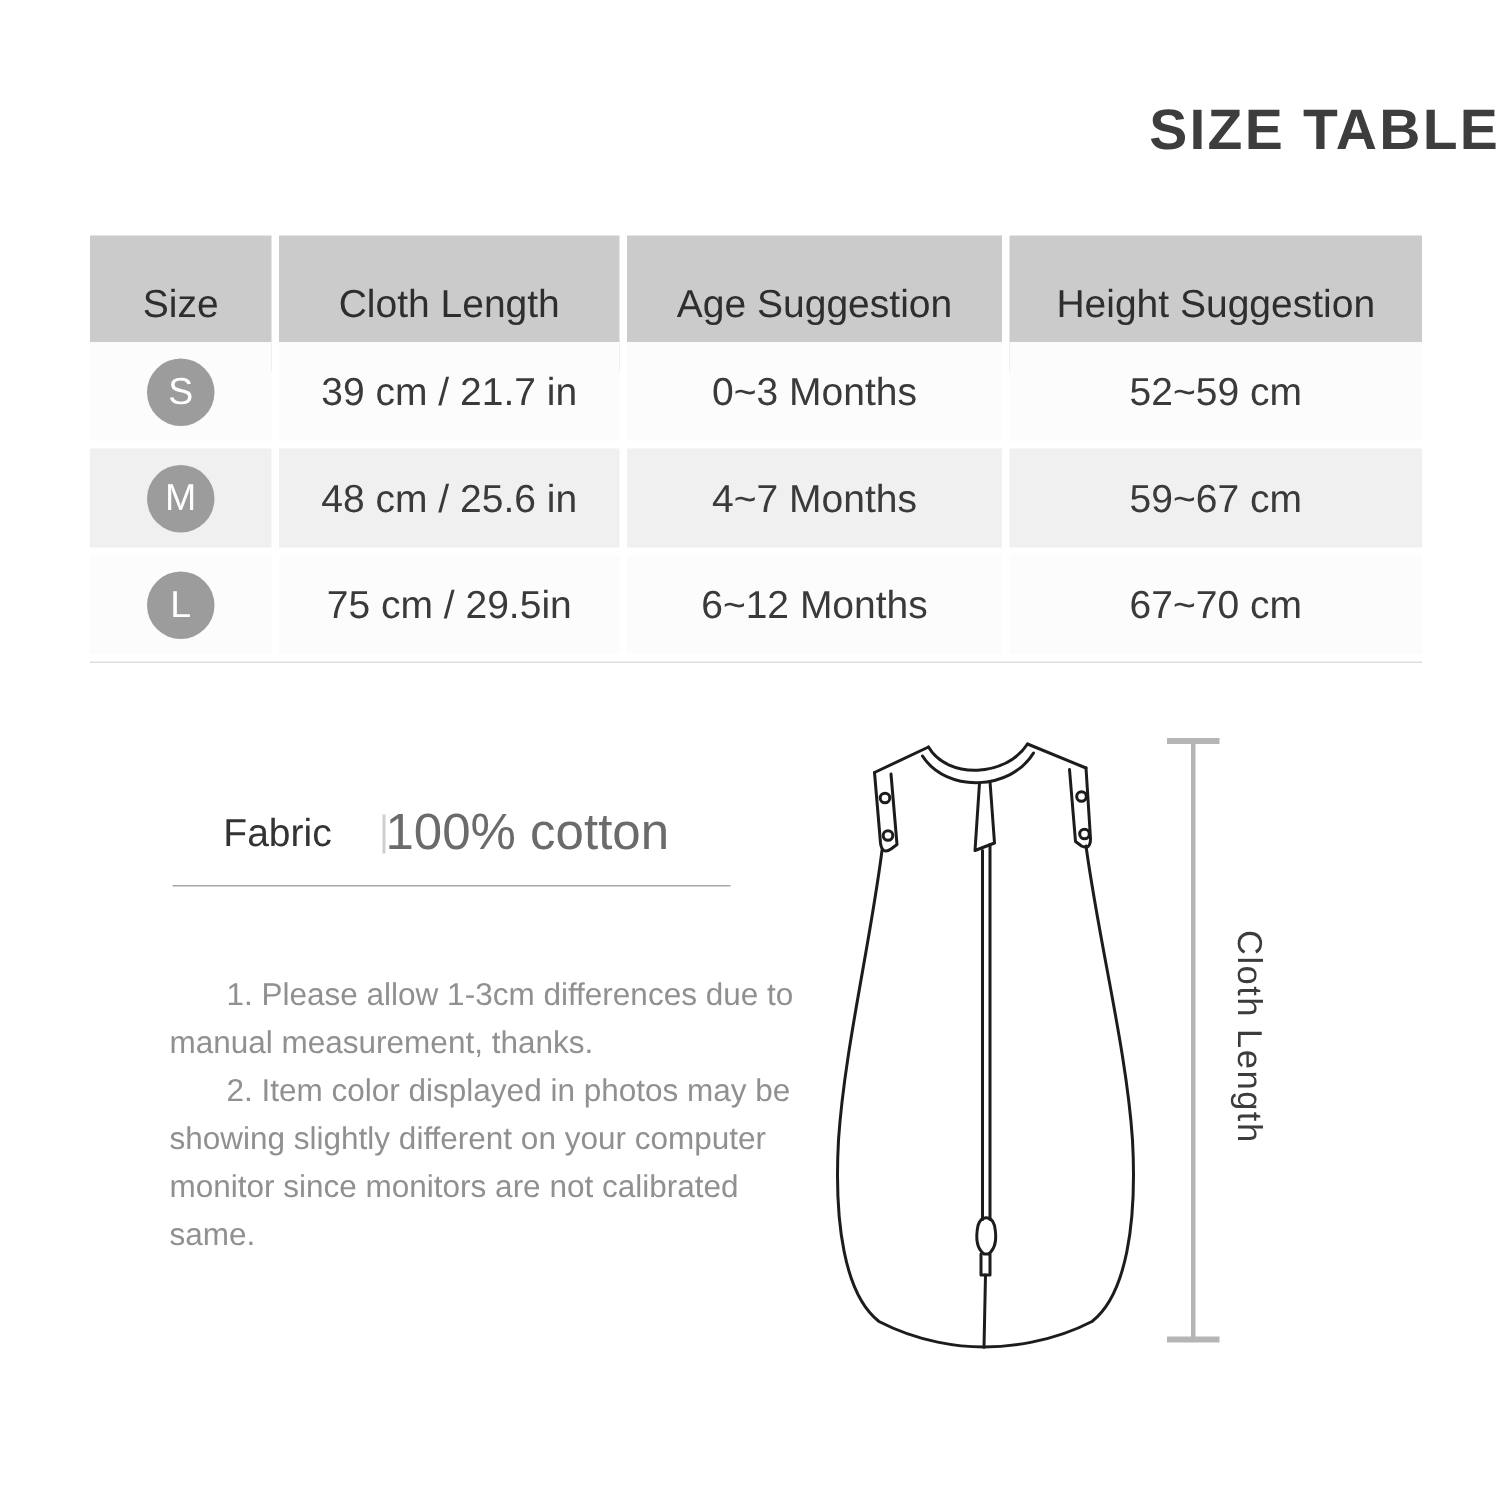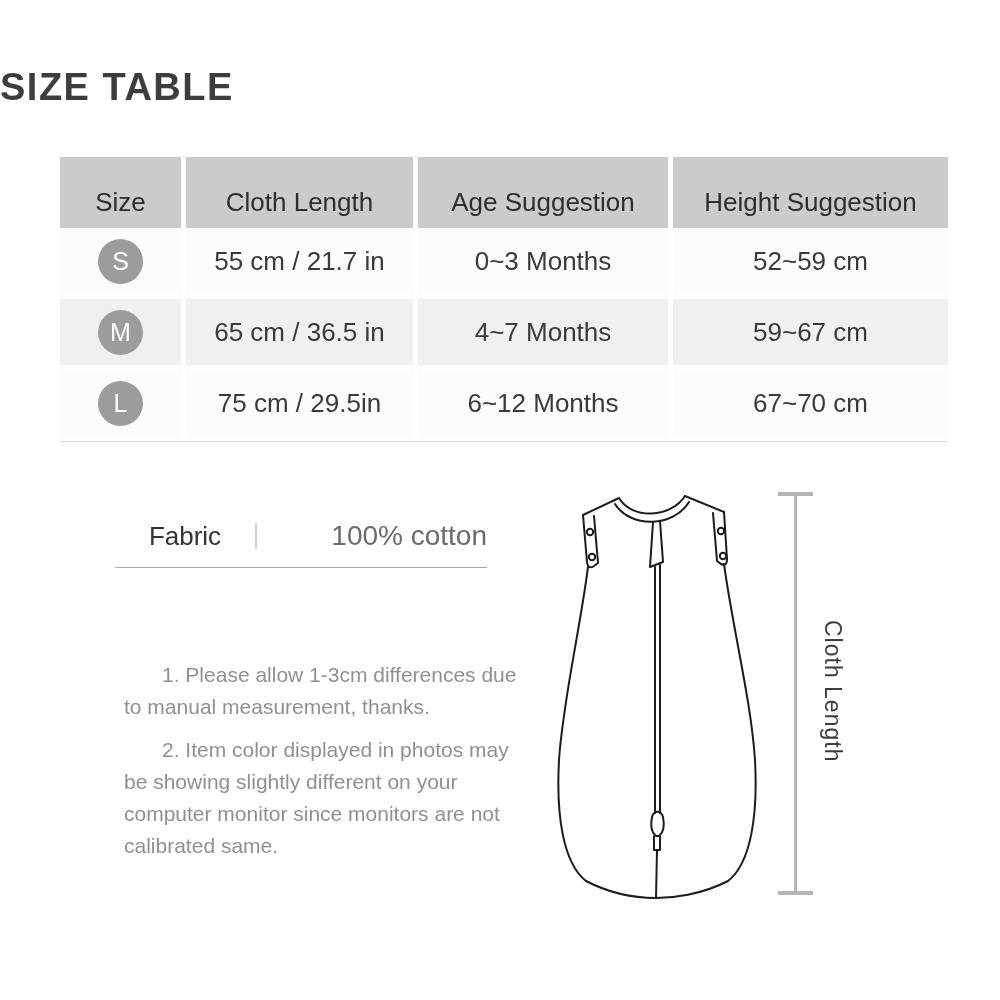--- a/index.html
+++ b/index.html
@@ -1,19 +1,19 @@
 <!DOCTYPE html>
 <html><head>
 <meta charset="utf-8">
 <style>
   html,body{margin:0;padding:0;background:#ffffff;}
   body{width:1000px;height:1000px;position:relative;font-family:"Liberation Sans",sans-serif;overflow:hidden;}
 
   .page-title{
-    position:absolute;top:66px;left:0;width:1000px;text-align:left;
+    position:absolute;top:66px;left:0;width:1000px;text-align:right;
     font-size:38px;font-weight:bold;color:#3d3d3d;letter-spacing:1.5px;
   }
 
   
   .size-table{
     position:absolute;left:60px;top:157px;
     display:grid;grid-template-columns:121px 227px 250px 275px;
     grid-auto-rows:66px;gap:5px;
   }
   .size-table .cell{
@@ -28,34 +28,34 @@
     display:flex;align-items:center;justify-content:center;
     color:#ffffff;font-size:25px;
   }
   .table-bottom-line{
     position:absolute;left:60px;top:441px;width:888px;height:0;
     border-top:1px solid #dedede;
   }
 
   
   .fabric-block{
-    position:absolute;left:115px;top:520px;width:372px;
+    position:absolute;left:115px;top:536px;width:372px;
     display:flex;align-items:center;
     border-bottom:1px solid #a8a8a8;padding-bottom:15px;
   }
   .fabric-label{flex:0 0 140px;text-align:center;font-size:26px;color:#333333;}
   .fabric-divider{width:2px;height:26px;background:#cfcfcf;}
-  .fabric-value{flex:1;text-align:right;font-size:28px;color:#6b6b6b;}
+  .fabric-value{flex:1;text-align:left;font-size:34px;color:#6b6b6b;}
 
   
   .notes{
     position:absolute;left:113px;top:648px;width:424px;
     font-size:21px;line-height:32px;color:#909090;
   }
-  .notes p{margin:11px;text-indent:38px;}
+  .notes p{margin:0;text-indent:38px;}
 
   
   .diagram-svg{position:absolute;left:540px;top:470px;}
   .measure-label{
     position:absolute;left:819px;top:620px;
     writing-mode:vertical-rl;
     font-size:23px;color:#3c3c3c;letter-spacing:1px;
   }
 </style>
 </head>
@@ -66,28 +66,28 @@
 <div class="size-table">
 
   <div class="cell head">Size</div>
   <div class="cell head">Cloth Length</div>
   <div class="cell head">Age Suggestion</div>
   <div class="cell head">Height Suggestion</div>
 
   <div class="cell row-light">
     <span class="badge">S</span>
   </div>
-  <div class="cell row-light">55 cm / 21.7 in</div>
+  <div class="cell row-light">39 cm / 21.7 in</div>
   <div class="cell row-light">0~3 Months</div>
   <div class="cell row-light">52~59 cm</div>
 
   <div class="cell row-dark">
     <span class="badge">M</span>
   </div>
-  <div class="cell row-dark">65 cm / 36.5 in</div>
+  <div class="cell row-dark">48 cm / 25.6 in</div>
   <div class="cell row-dark">4~7 Months</div>
   <div class="cell row-dark">59~67 cm</div>
 
   <div class="cell row-light">
     <span class="badge">L</span>
   </div>
   <div class="cell row-light">75 cm / 29.5in</div>
   <div class="cell row-light">6~12 Months</div>
   <div class="cell row-light">67~70 cm</div>
 </div>

